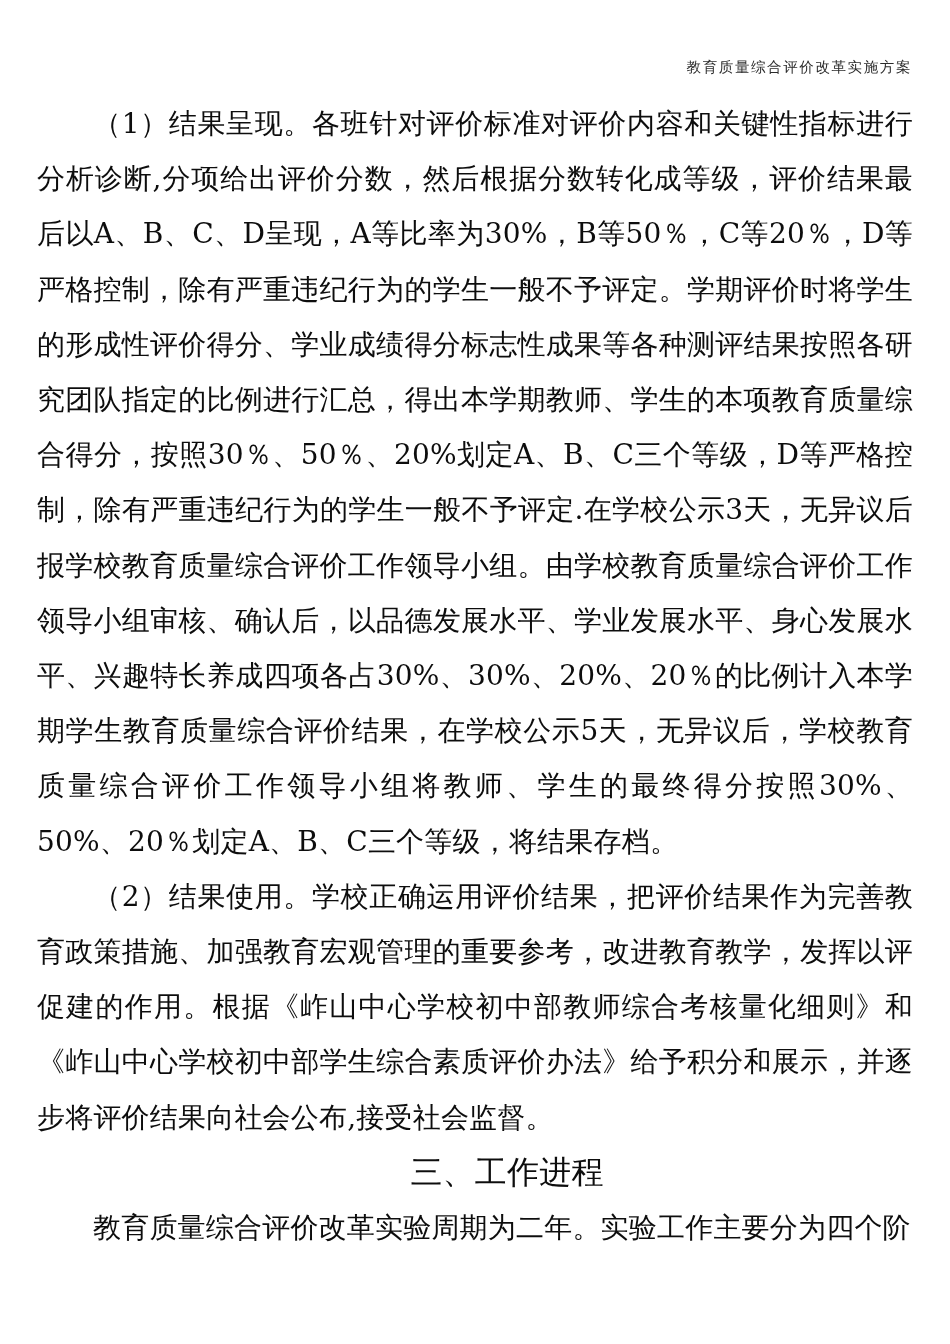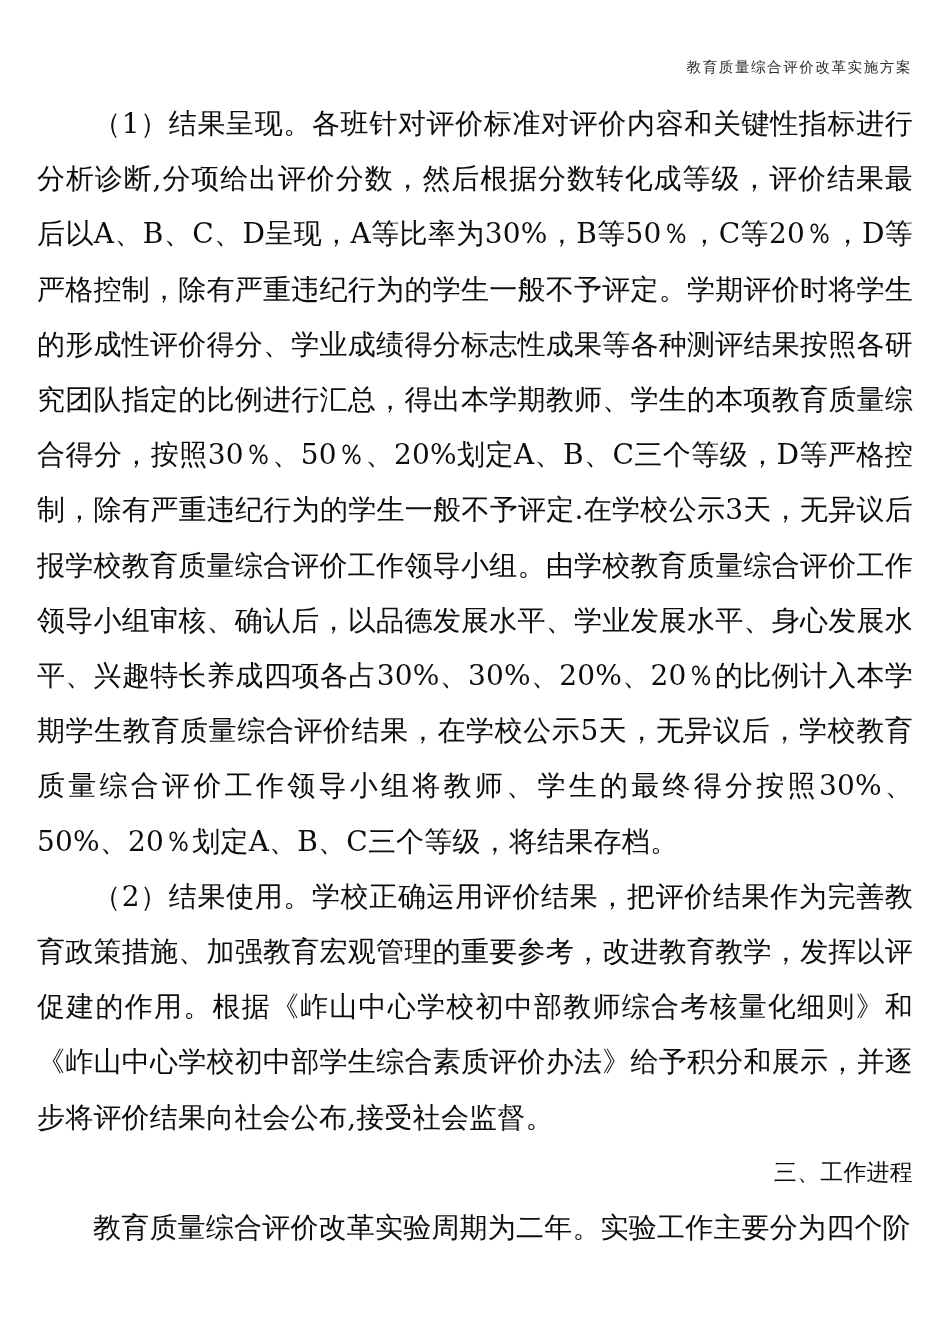--- a/index.html
+++ b/index.html
@@ -49,26 +49,26 @@
     -webkit-font-smoothing: antialiased;
   }
   .para.indent {
     text-indent: 2em;
   }
   .para.last-line-left {
     text-align-last: left;
   }
   .heading {
     font-family: "DejaVu Serif", "Liberation Serif", serif;
-    font-size: 23px;
+    font-size: 32px;
     line-height: 55.2px;
     color: #0d0d0d;
     margin: 0;
     text-indent: 2em;
-    text-align: right;
+    text-align: center;
     letter-spacing: 0.2px;
     font-weight: 500;
   }
 </style>
 </head>
 <body style="background: rgb(255, 255, 255);">
 
 <div class="page">
 
   <div class="header">教育质量综合评价改革实施方案</div>

